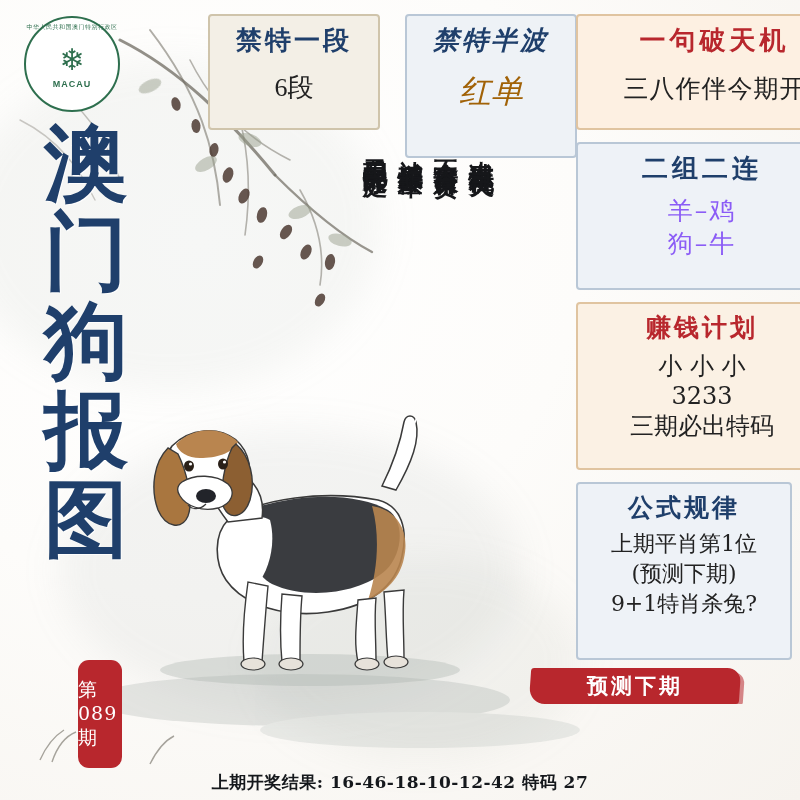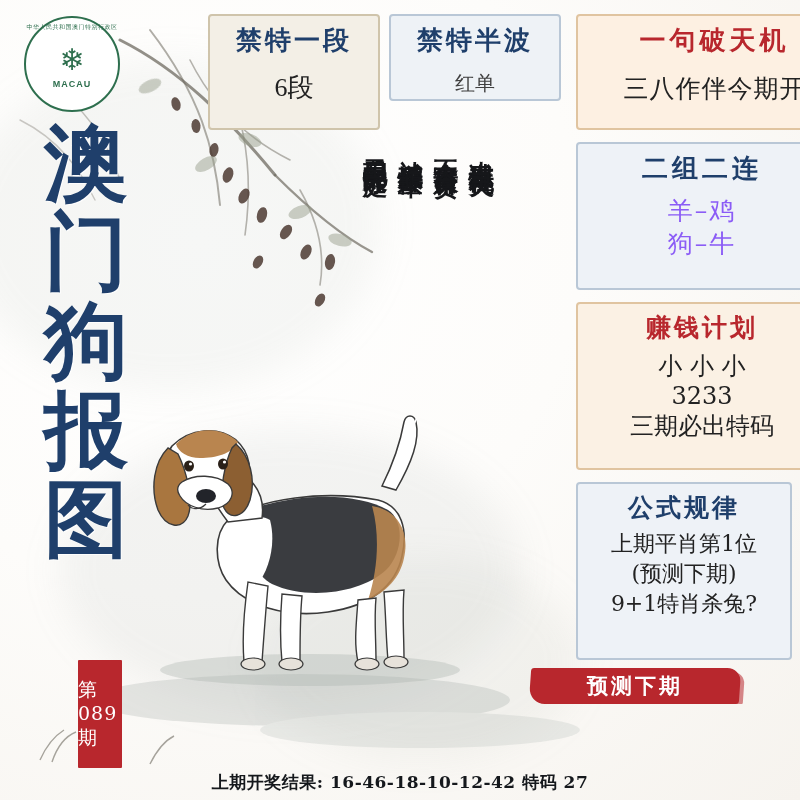--- a/index.html
+++ b/index.html
@@ -93,21 +93,21 @@
     text-shadow: 1px 1px 0 rgba(255,255,255,0.8);
   }
   .issue-badge {
     position: absolute;
     left: 78px;
     top: 660px;
     width: 44px;
     height: 108px;
     background: #b8272d;
     color: #ffffff;
-    border-radius: 1px;
+    border-radius: 11px;
     display: flex;
     flex-direction: column;
     align-items: center;
     justify-content: center;
     font-family: "DejaVu Serif", serif;
     font-size: 19px;
     line-height: 1.25;
     letter-spacing: 1px;
   }
 
@@ -165,26 +165,27 @@
   
   #box-ban-te-yi-duan {
     left: 164px; top: 14px; width: 172px; height: 116px;
     background: #f3efe6;
     border: 2px solid #cfc4ab;
   }
   #box-ban-te-yi-duan .bh { color: #1f3f6b; font-size: 26px; }
   #box-ban-te-yi-duan .bv { color: #222; font-size: 26px; padding-top: 12px; font-family: Liberation Serif, serif; }
 
   #box-ban-te-ban-bo {
-    left: 345px; top: 14px; width: 172px; height: 87px;
+    left: 361px; top: 14px; width: 172px; height: 144px;
     background: #eef2f6;
     border: 2px solid #b9c7d6;
+    font-style: italic;
   }
   #box-ban-te-ban-bo .bh { color: #1f3f6b; font-size: 26px; }
-  #box-ban-te-ban-bo .bv { color: #404040; font-size: 20px; padding-top: 12px; }
+  #box-ban-te-ban-bo .bv { color: #a16207; font-size: 32px; padding-top: 12px; }
 
   #box-tianji {
     left: 532px; top: 14px; width: 277px; height: 116px;
     background: #fdf0e2;
     border: 2px solid #e0c4a0;
   }
   #box-tianji .bh { color: #b8272d; font-size: 26px; letter-spacing: 4px; }
   #box-tianji .bv { color: #222; font-size: 25px; padding-top: 14px; letter-spacing: 1px; }
 
   #box-erzu {

